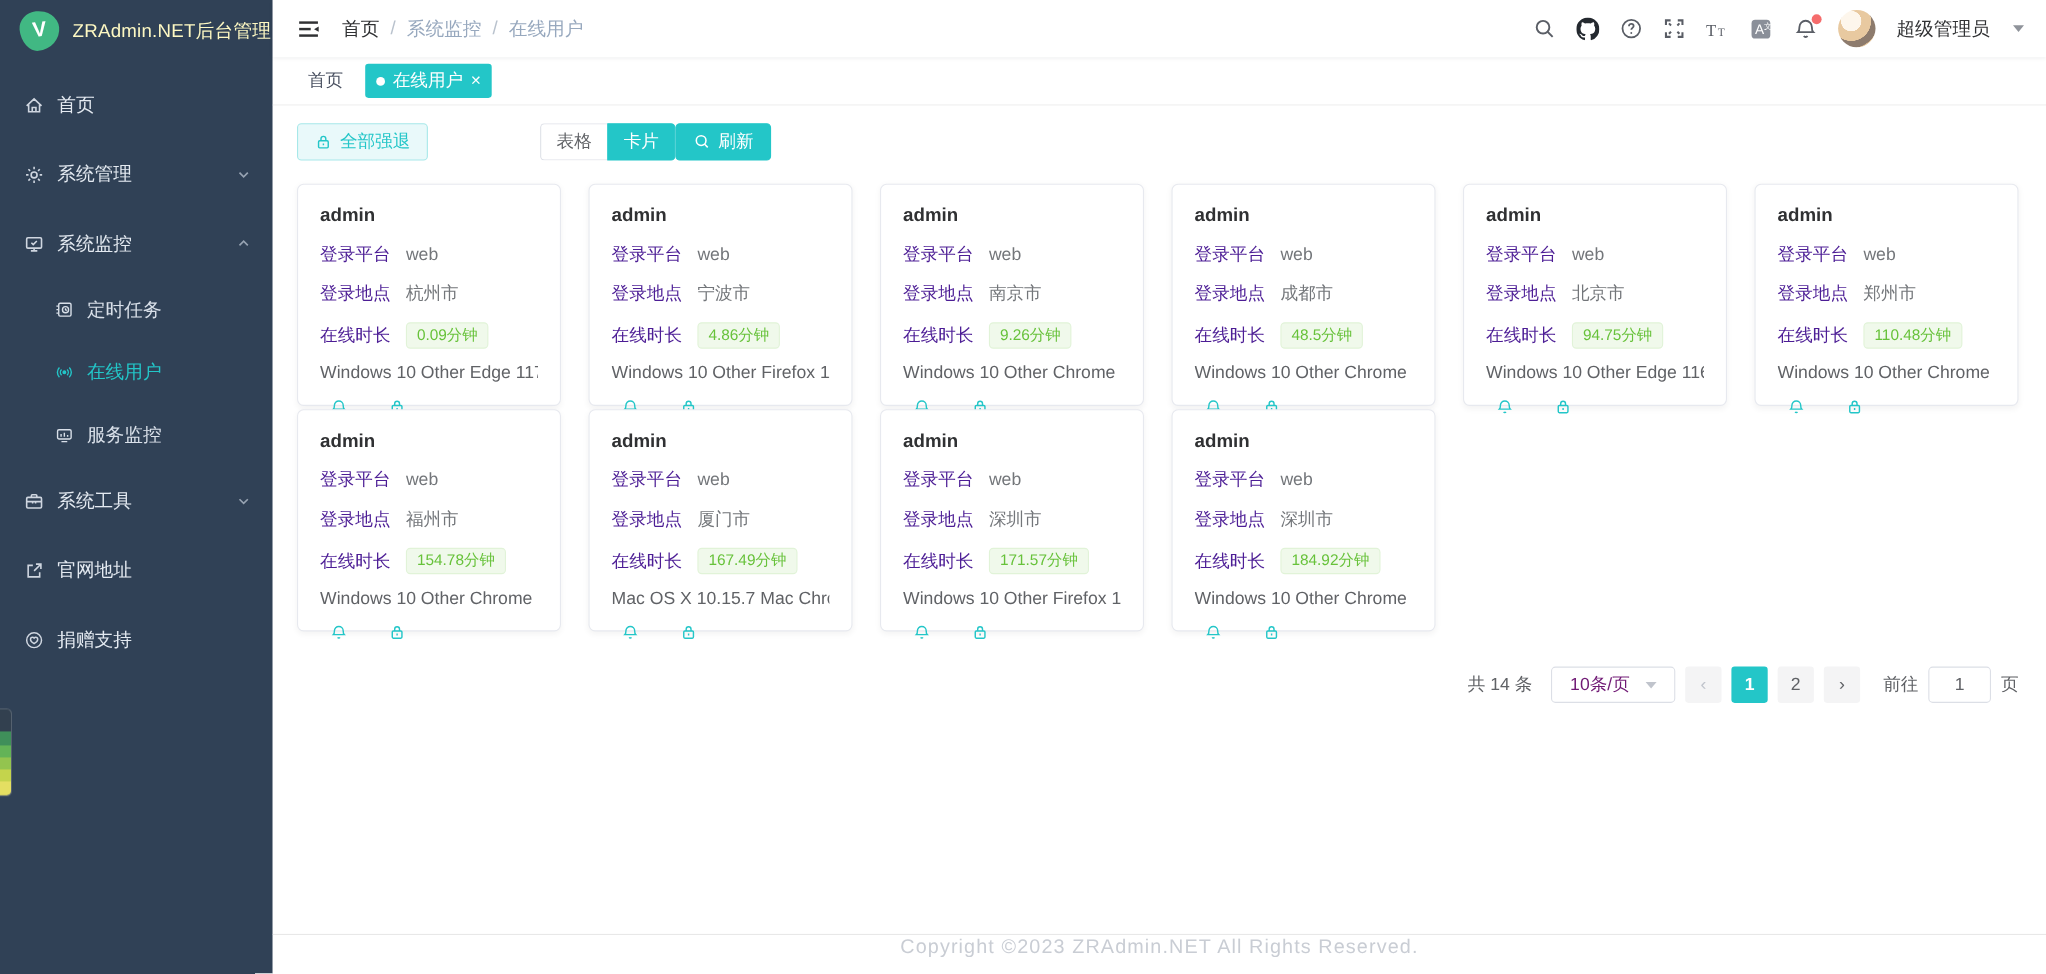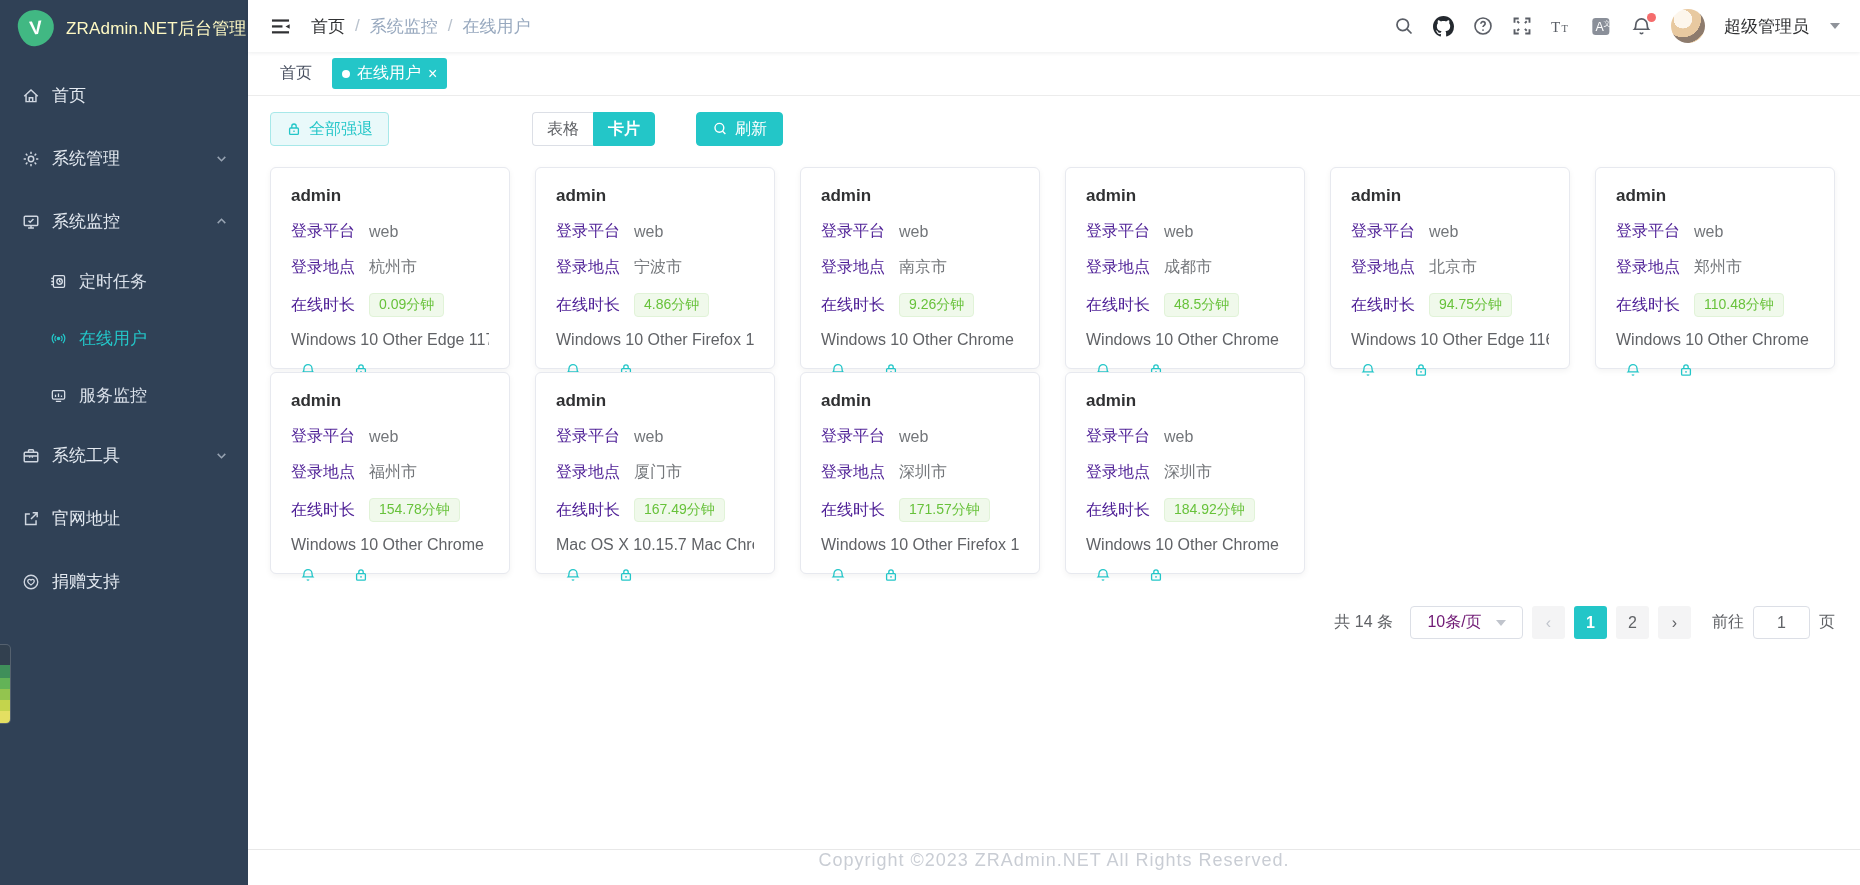--- a/index.html
+++ b/index.html
@@ -46,29 +46,29 @@
   .tabbar { height:44px; flex:none; display:flex; align-items:center; gap:10px; padding:0 22px;
             background:#fff; border-bottom:1px solid #ececec; box-shadow:0 1px 3px rgba(0,0,0,.04); }
   .tab-plain { font-size:16px; color:#495060; padding:5px 10px; cursor:pointer; }
   .tab-active { background:#23c6c8; color:#fff; font-size:16px; height:31px; display:flex; align-items:center;
                 gap:7px; padding:0 10px; border-radius:3px; cursor:pointer; }
   .tab-dot { width:8px; height:8px; border-radius:50%; background:#fff; }
   .tab-x { font-size:16px; line-height:1; cursor:pointer; }
 
   .content { flex:1; padding:16px 25px 0 22px; background:#fff; }
 
-  .toolbar { display:flex; align-items:flex-end; height:34px;gap:41px; }
+  .toolbar { display:flex; align-items:flex-end; height:34px; }
   .btn-plain-teal { display:flex; align-items:center; gap:7px; height:34px; padding:0 15px;
                     background:#e9f9fa; border:1px solid #a7e8e9; color:#23c6c8; font-size:16px;
                     border-radius:4px; cursor:pointer; }
   .toggle { display:flex; margin-left:102px; }
   .tg-left { height:34px; padding:0 14px; background:#fff; border:1px solid #dcdfe6; border-right:none;
              color:#606266; font-size:16px; border-radius:4px 0 0 4px; display:flex; align-items:center; cursor:pointer; }
   .tg-right { height:34px; padding:16px 14px; background:#23c6c8; border:1px solid #23c6c8; color:#fff;
-              font-size:16px; border-radius:0 4px 4px 0; display:flex; align-items:center; cursor:pointer;font-weight:bold; }
+              font-size:16px; border-radius:0 4px 4px 0; display:flex; align-items:center; cursor:pointer; }
   .btn-teal { display:flex; align-items:center; gap:7px; height:34px; padding:0 15px; 
               background:#23c6c8; border:1px solid #23c6c8; color:#fff; font-size:16px; border-radius:4px; cursor:pointer; }
 
   .cards { display:flex; flex-wrap:wrap; gap:3px 25px; margin-top:21px; }
   .card { width:240px; height:202px; background:#fff; border:1px solid #e7e9ef; border-radius:6px;
           box-shadow:0 2px 6px rgba(0,0,0,.05); padding:18px 20px 10px; }
   .card-title { font-size:17px; font-weight:bold; color:#303133; }
   .crow { display:flex; align-items:center; margin-top:15px; font-size:16px; }
   .clabel { color:#4c1d95; }
   .cvalue { color:#73767a; margin-left:14px; }

